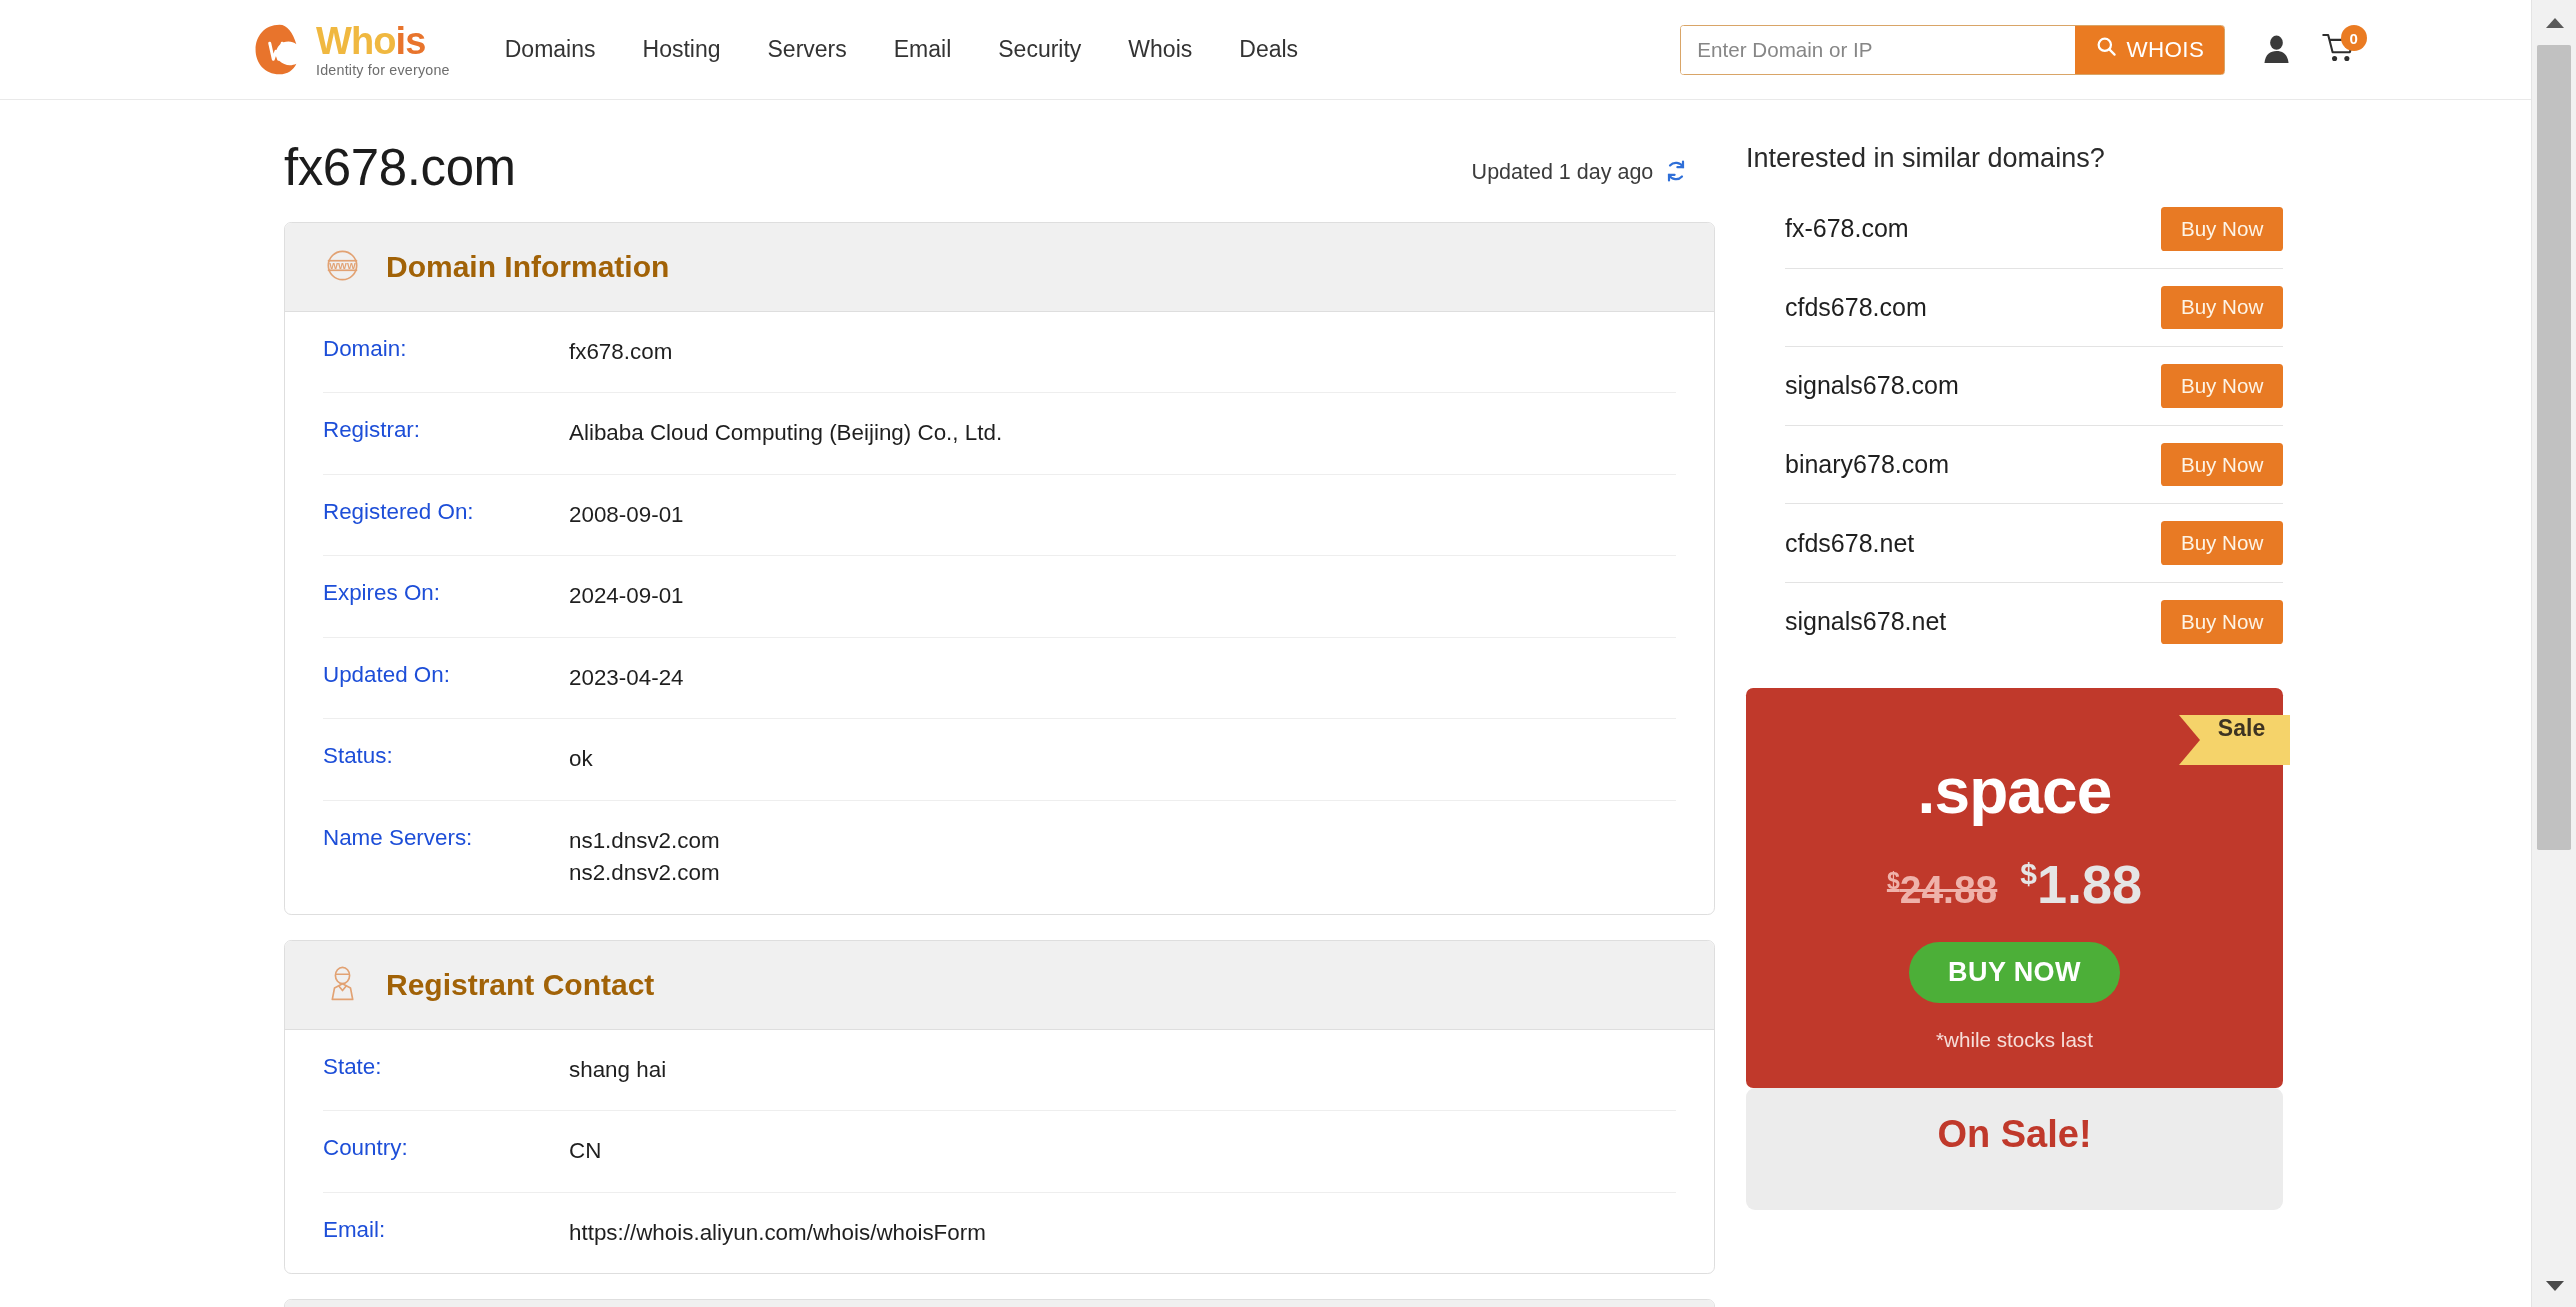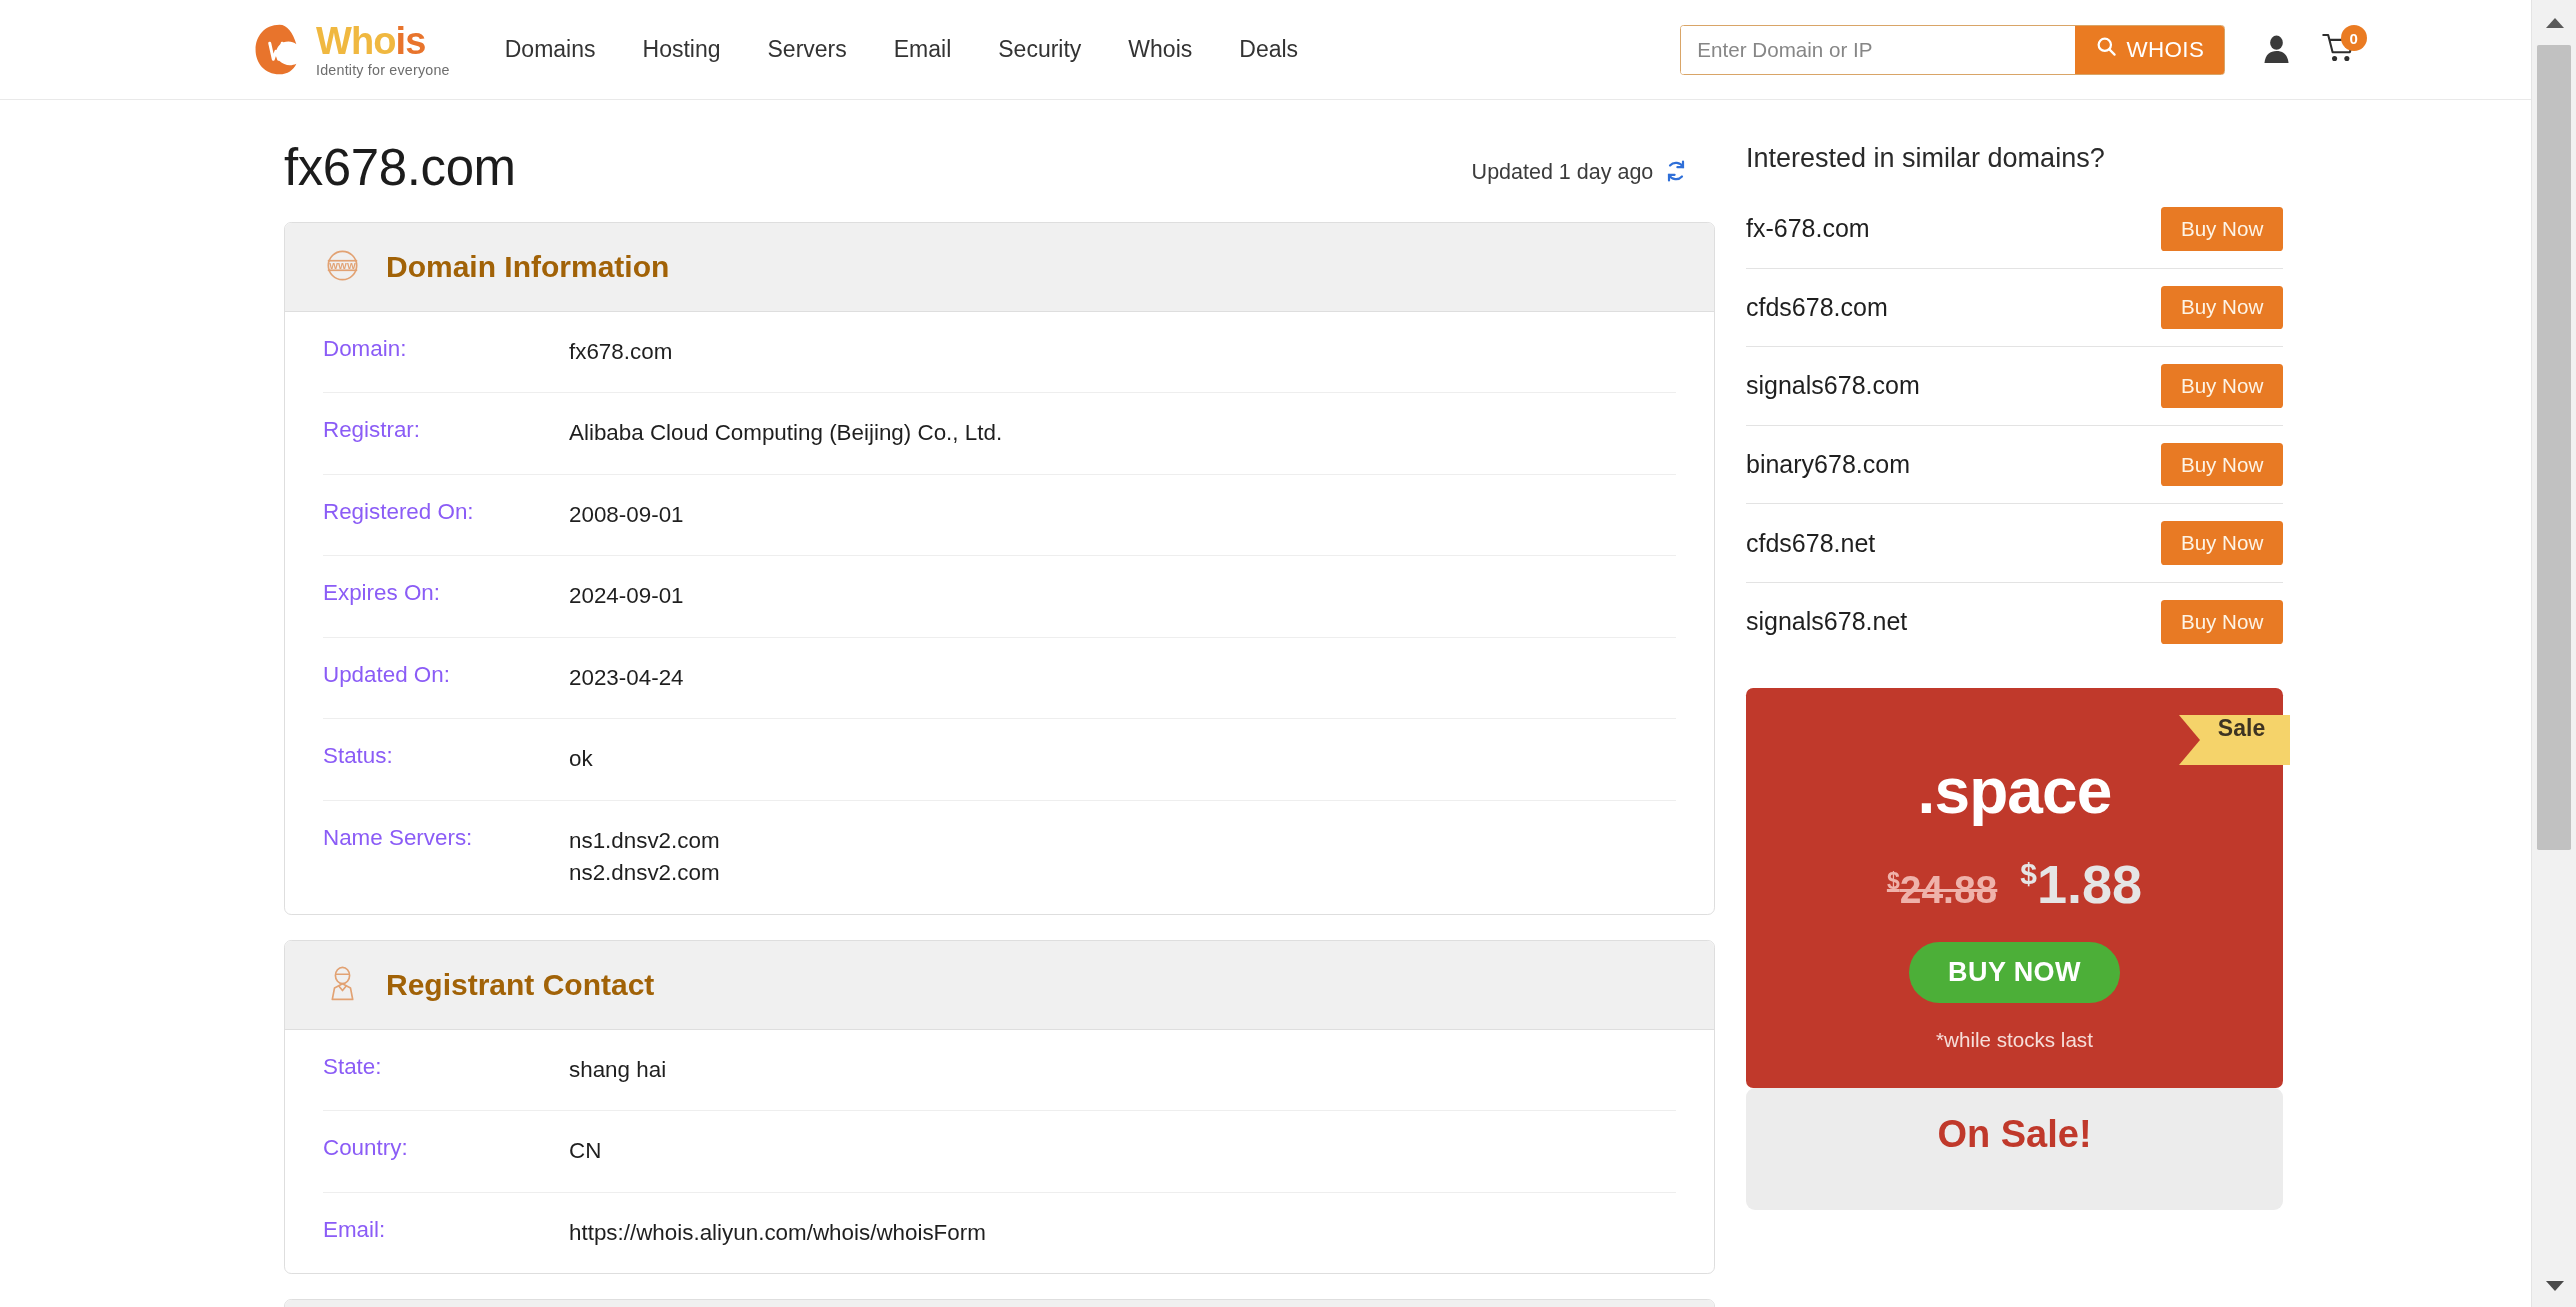--- a/index.html
+++ b/index.html
@@ -103,26 +103,26 @@
   }
   .card-head.plain { padding: 27px 38px; }
   .card-title { font-size: 30px; color: #a16207; font-weight: bold; }
   .card-body { padding: 0 38px; }
 
   .row {
     display: flex; align-items: flex-start;
     padding: 24px 0; border-bottom: 0.9px solid #eeeeee;
   }
   .row:last-child { border-bottom: none; }
-  .row-label { width: 246px; flex: none; font-size: 22.4px; color: #8b5cf6; }
+  .row-label { width: 246px; flex: none; font-size: 22.4px; color: #1d4ed8; }
   .row-value { font-size: 22.4px; color: #1f1f1f; line-height: 1.45; }
 
   
   .side-title { font-size: 27px; color: #2a2a2a; margin-top: 43px; margin-bottom: 9px; }
-  .sim-list { margin-top: 16px; }
+  .sim-list { margin-top: 16px; margin-left: 39px; }
   .sim-row {
     display: flex; align-items: center; justify-content: space-between;
     padding: 17px 0; border-bottom: 0.9px solid #e3e3e3;
   }
   .sim-row:last-child { border-bottom: none; }
   .sim-name { font-size: 25px; color: #1f1f1f; }
   .buy-btn {
     background: #e87a24; color: #fdf4e6; border: none; border-radius: 3.6px;
     font-size: 20.6px; padding: 9.8px 19.7px; cursor: pointer;
     font-family: "Liberation Sans", sans-serif;

